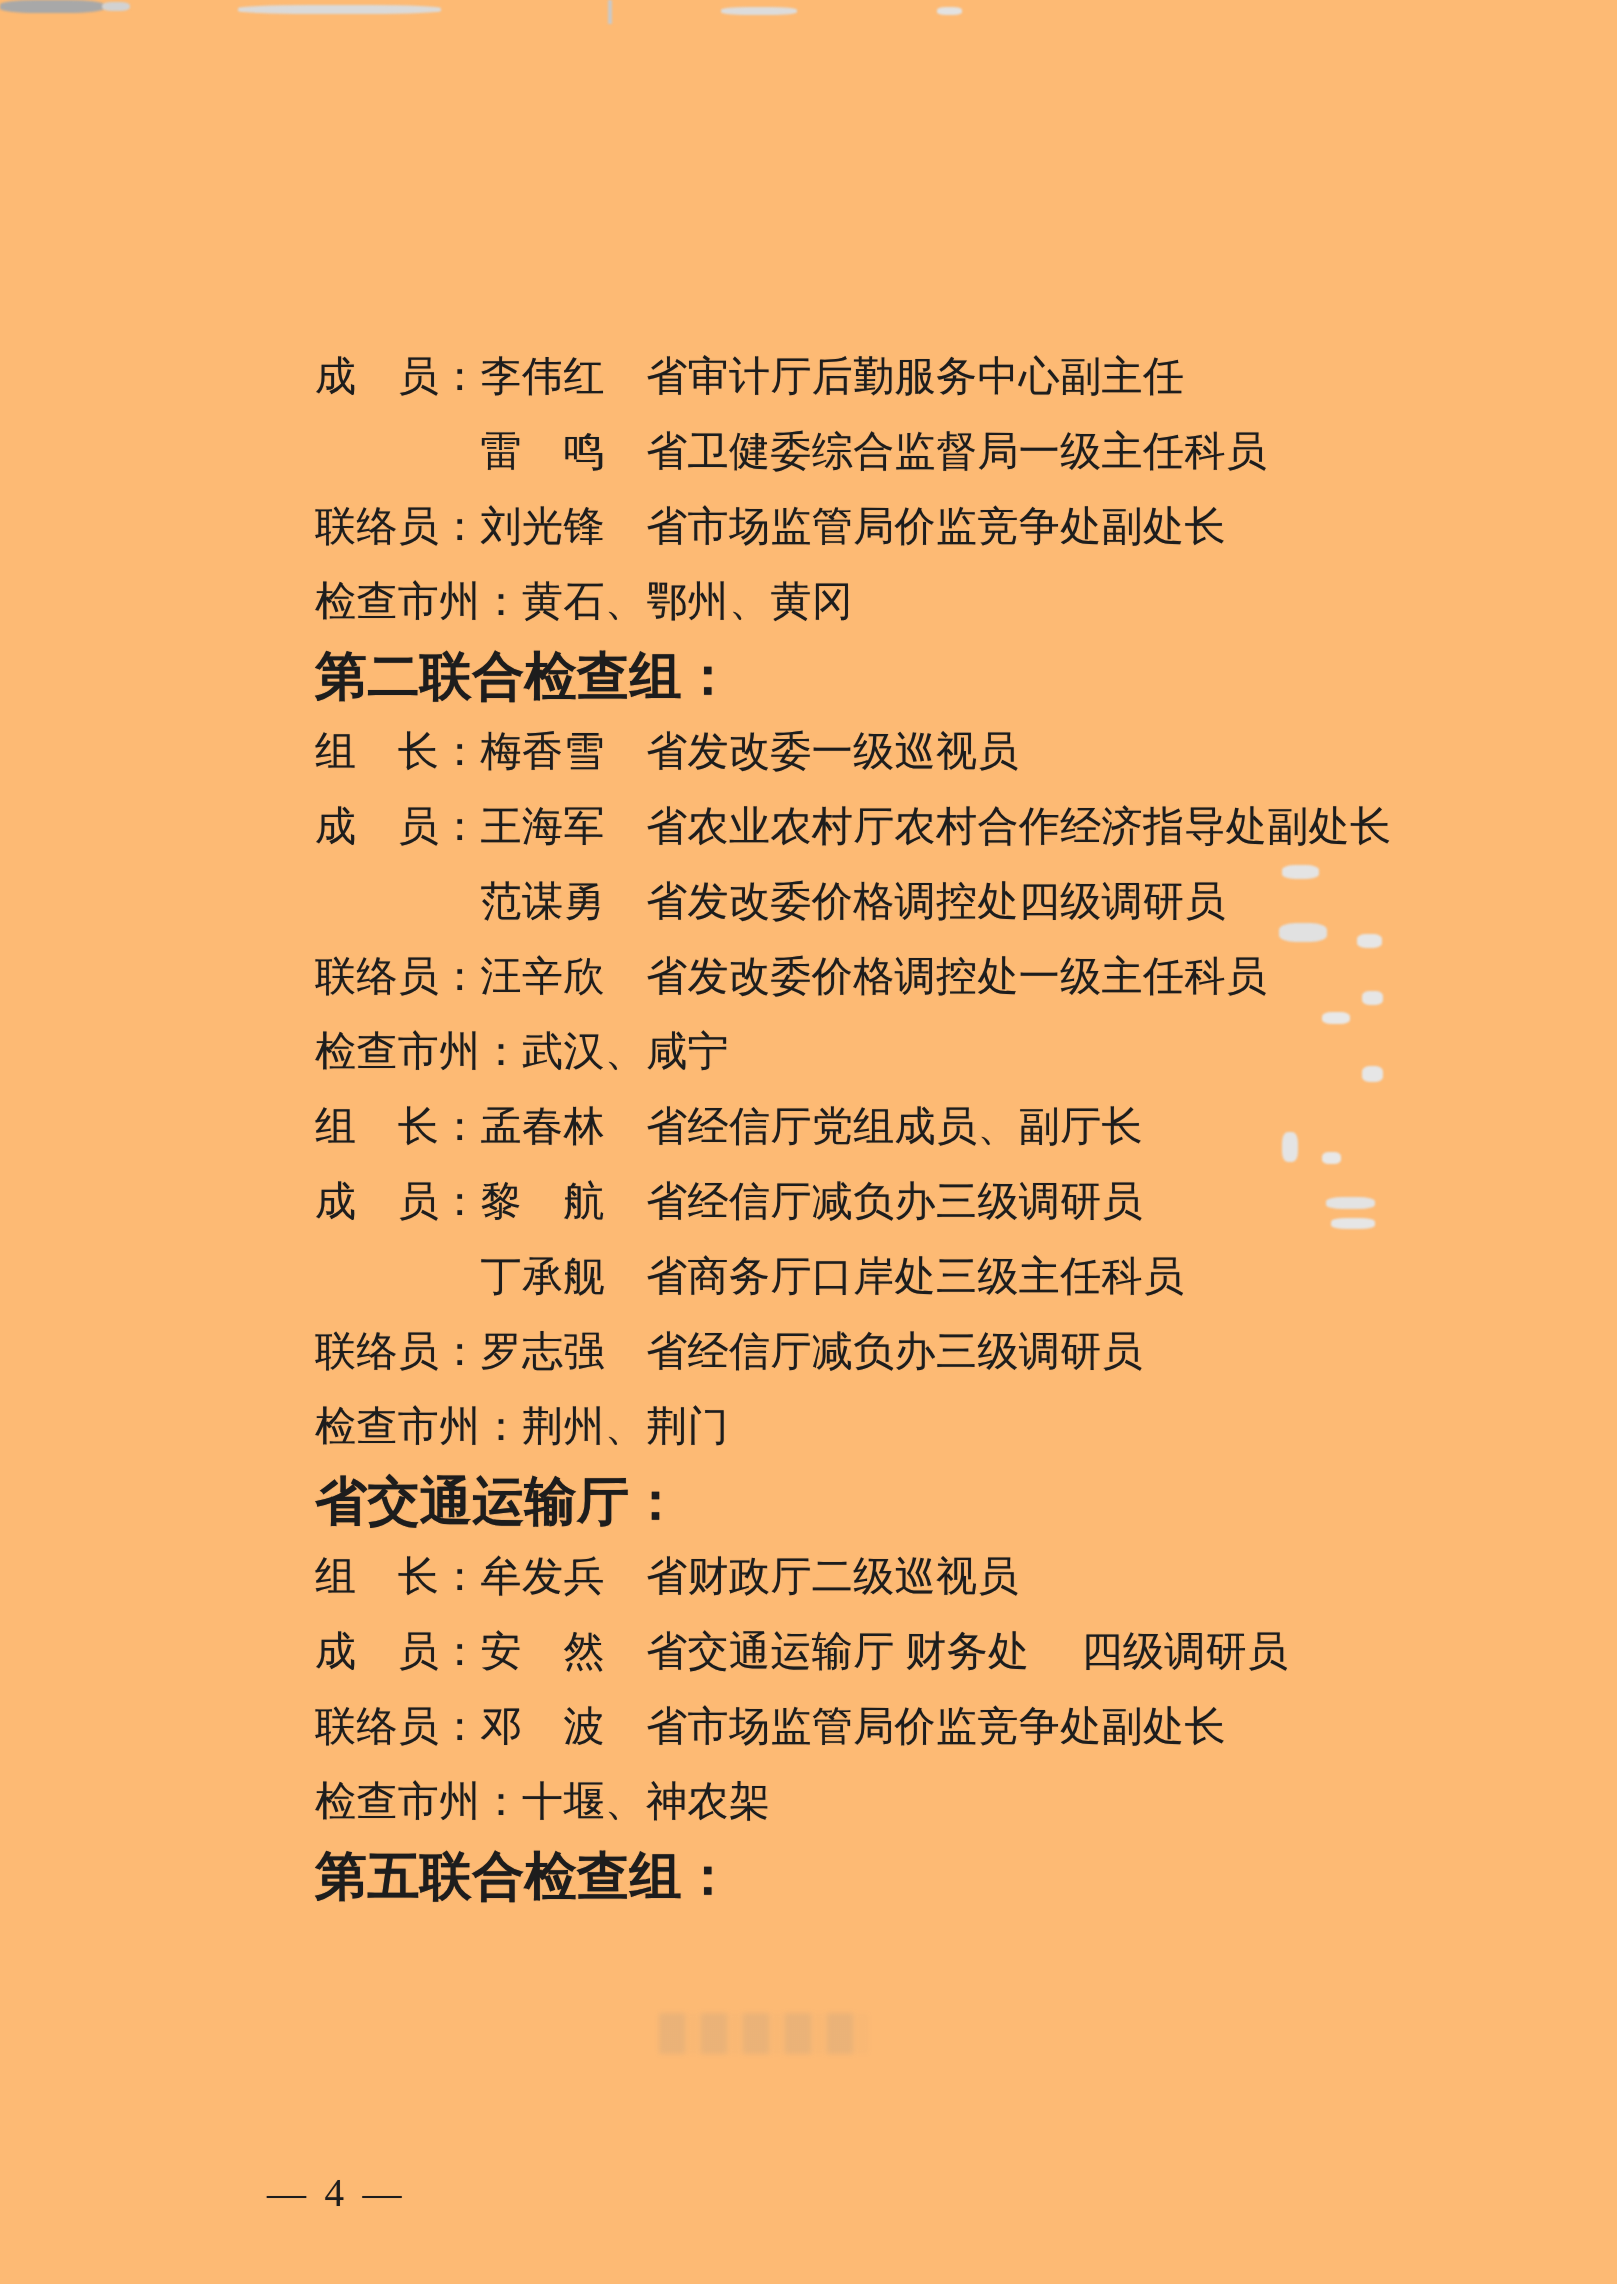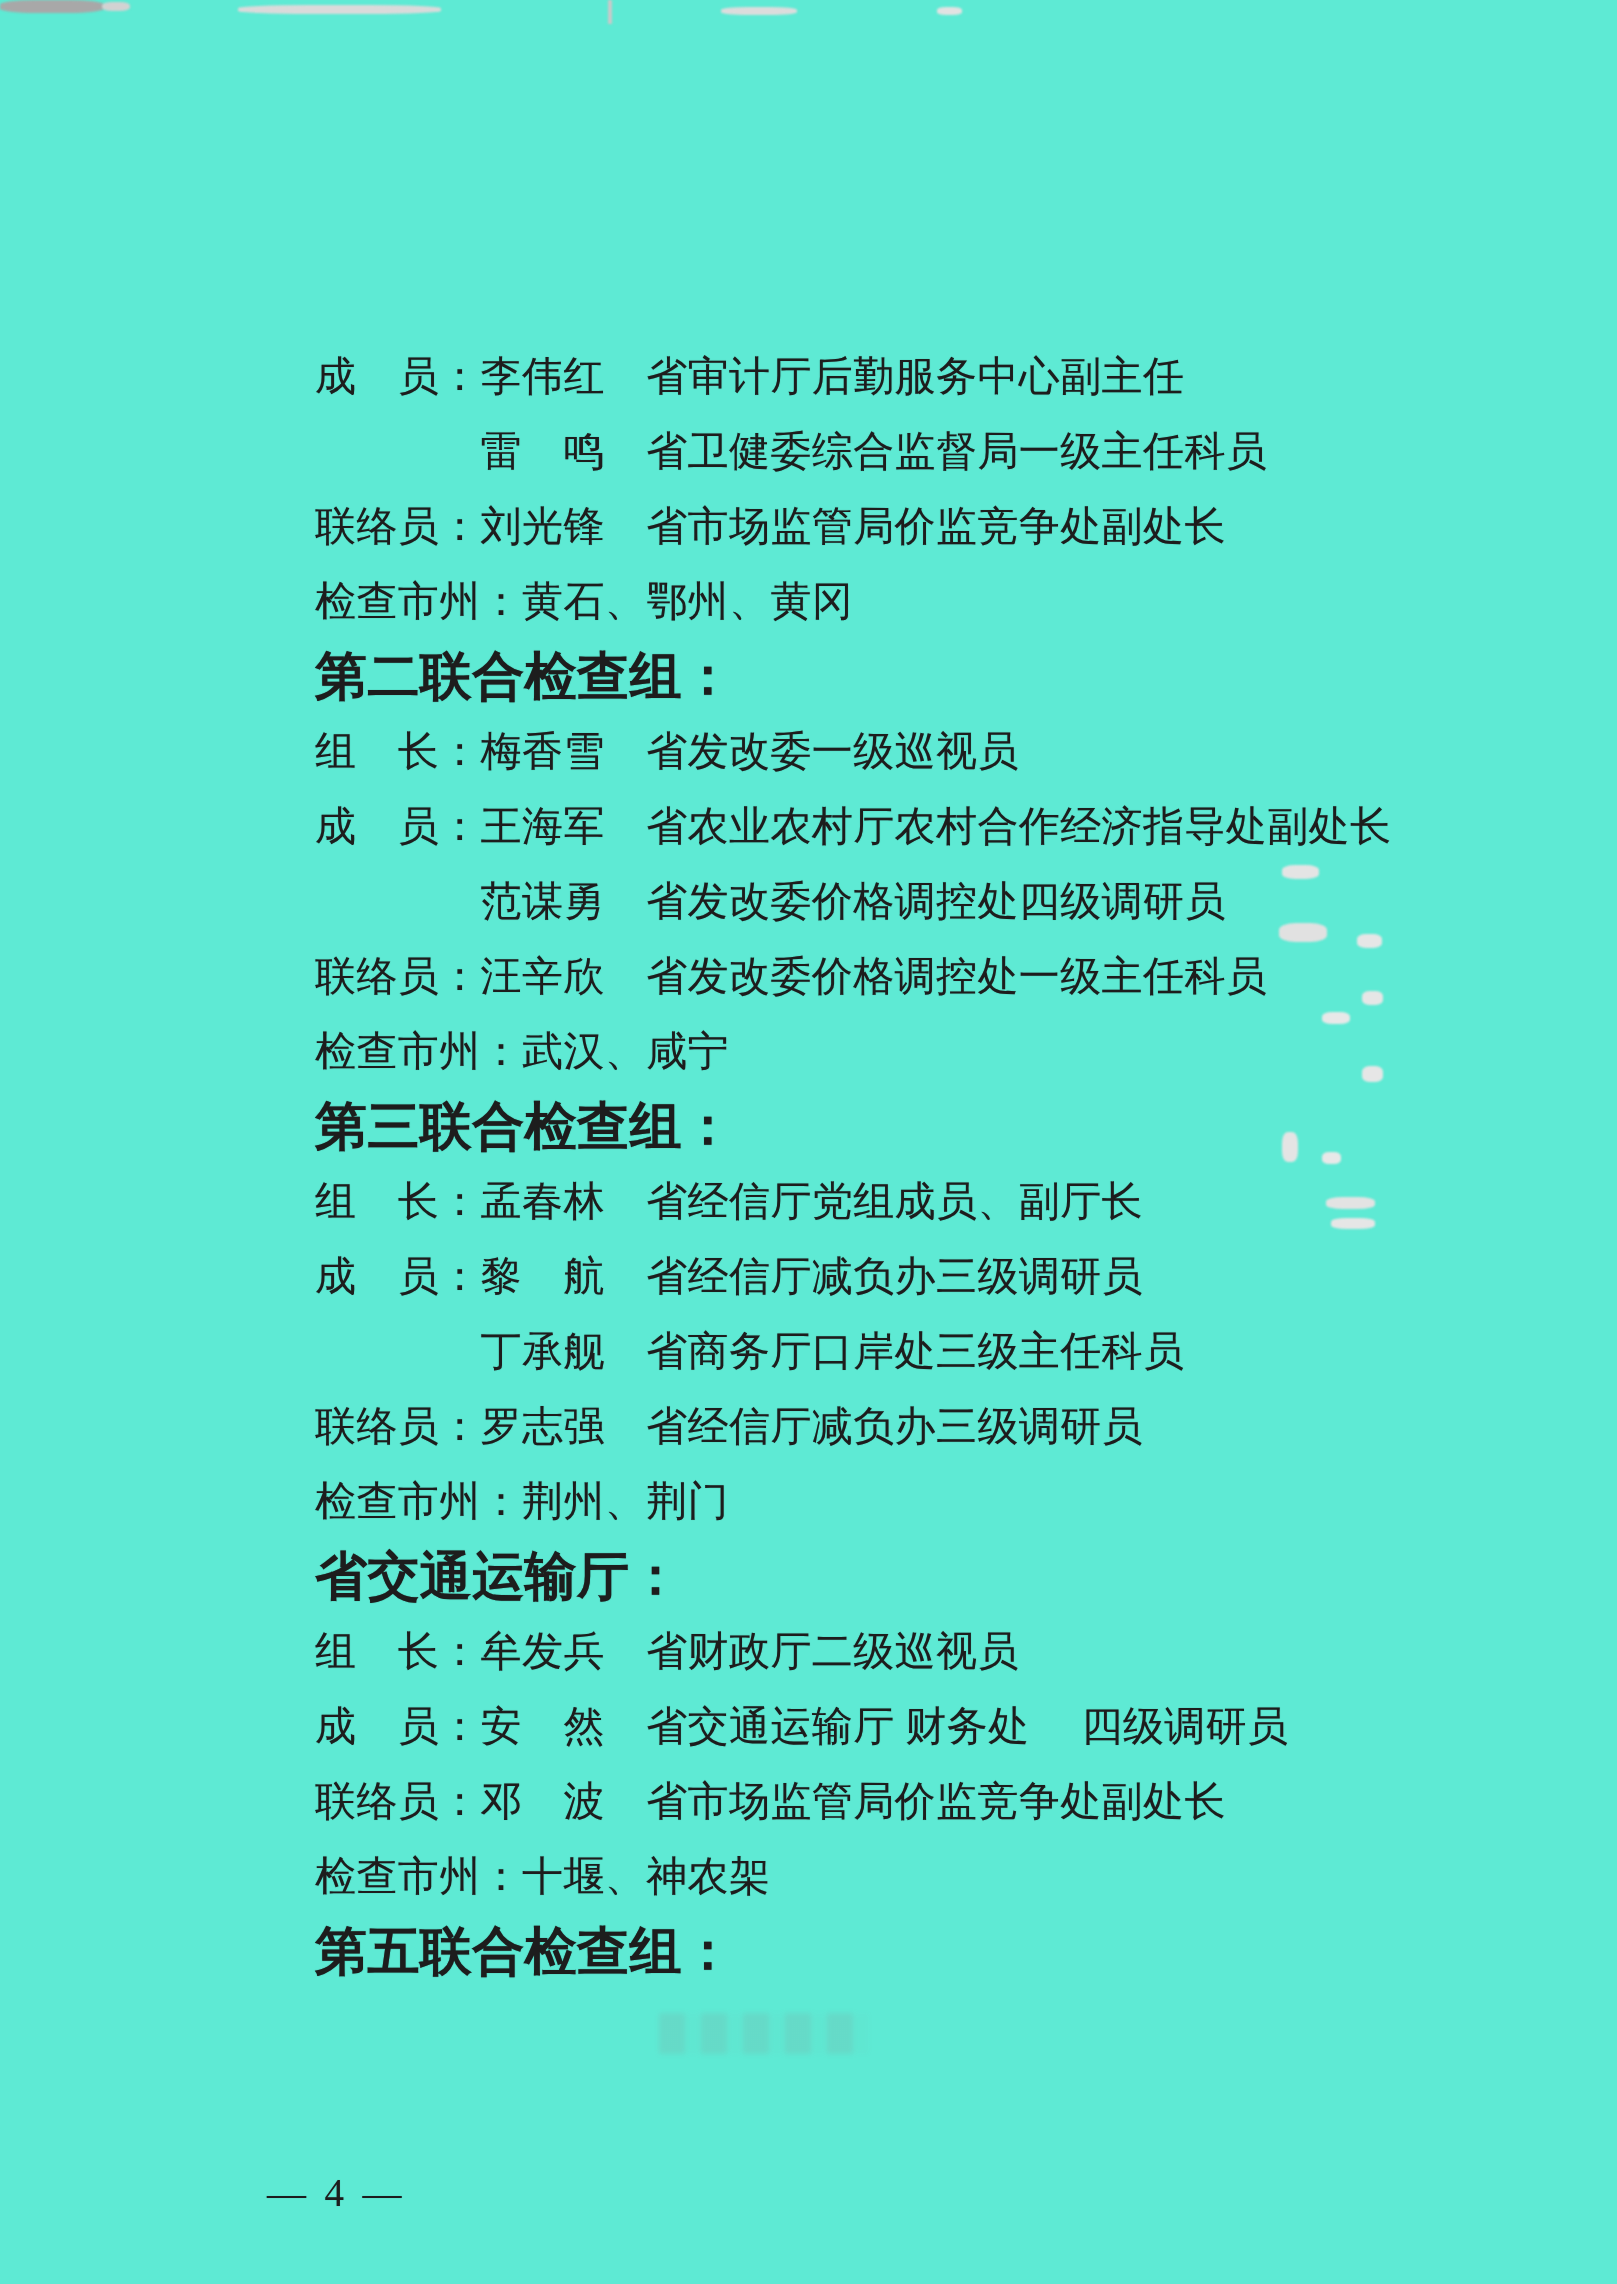--- a/index.html
+++ b/index.html
@@ -4,21 +4,21 @@
 <style>
   html, body {
     margin: 0;
     padding: 0;
     background: #e8e8e6;
   }
   .page {
     position: relative;
     width: 1618px;
     height: 2284px;
-    background: #5eead4;
+    background: #fdba74;
     overflow: hidden;
     font-family: "Liberation Serif", "DejaVu Serif", serif;
     color: #1d1d1d;
   }
   .textblock {
     position: absolute;
     left: 315px;
     top: 339px;
     width: 1163px;
   }
@@ -93,21 +93,20 @@
     <div class="line">成　员：李伟红　省审计厅后勤服务中心副主任</div>
     <div class="line">　　　　雷　鸣　省卫健委综合监督局一级主任科员</div>
     <div class="line">联络员：刘光锋　省市场监管局价监竞争处副处长</div>
     <div class="line">检查市州：黄石、鄂州、黄冈</div>
     <div class="line heading">第二联合检查组：</div>
     <div class="line">组　长：梅香雪　省发改委一级巡视员</div>
     <div class="line">成　员：王海军　省农业农村厅农村合作经济指导处副处长</div>
     <div class="line">　　　　范谋勇　省发改委价格调控处四级调研员</div>
     <div class="line">联络员：汪辛欣　省发改委价格调控处一级主任科员</div>
     <div class="line">检查市州：武汉、咸宁</div>
-    <div class="line heading">第三联合检查组：</div>
     <div class="line">组　长：孟春林　省经信厅党组成员、副厅长</div>
     <div class="line">成　员：黎　航　省经信厅减负办三级调研员</div>
     <div class="line">　　　　丁承舰　省商务厅口岸处三级主任科员</div>
     <div class="line">联络员：罗志强　省经信厅减负办三级调研员</div>
     <div class="line">检查市州：荆州、荆门</div>
     <div class="line heading">省交通运输厅：</div>
     <div class="line">组　长：牟发兵　省财政厅二级巡视员</div>
     <div class="line">成　员：安　然　省交通运输厅 财务处　 四级调研员</div>
     <div class="line">联络员：邓　波　省市场监管局价监竞争处副处长</div>
     <div class="line">检查市州：十堰、神农架</div>

